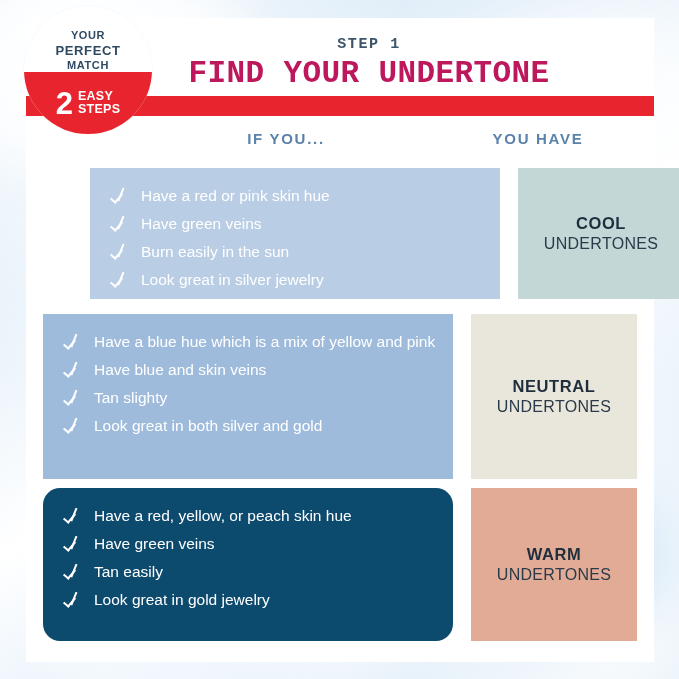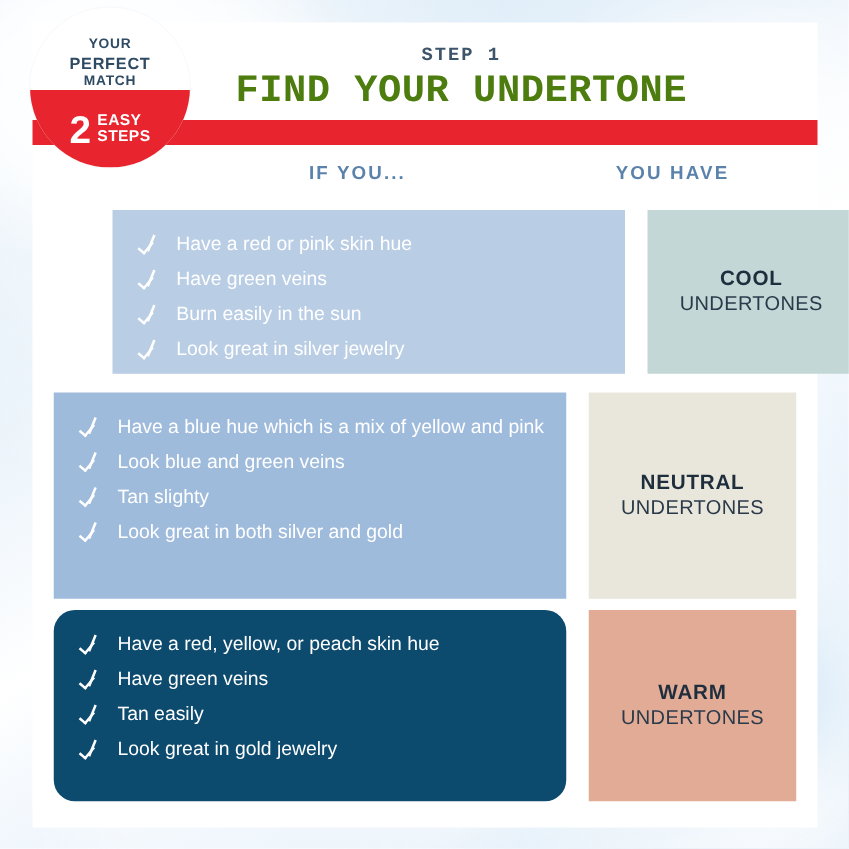--- a/index.html
+++ b/index.html
@@ -71,21 +71,21 @@
   }
   .title {
     position: absolute;
     left: 0;
     right: 0;
     top: 38px;
     text-align: center;
     font-size: 31px;
     font-weight: bold;
     letter-spacing: 0.4px;
-    color: #4d7c0f;
+    color: #be185d;
     margin-left: 58px;
   }
 
   
   .red-bar {
     position: absolute;
     left: 0;
     top: 78px;
     width: 628px;
     height: 20px;
@@ -292,21 +292,21 @@
     </div>
 
     <div class="row r2">
       <div class="list-box neutral">
         <div class="item">
           <span class="check"></span>
           <span>Have a blue hue which is a mix of yellow and pink</span>
         </div>
         <div class="item">
           <span class="check"></span>
-          <span>Look blue and green veins</span>
+          <span>Have blue and skin veins</span>
         </div>
         <div class="item">
           <span class="check"></span>
           <span>Tan slighty</span>
         </div>
         <div class="item">
           <span class="check"></span>
           <span>Look great in both silver and gold</span>
         </div>
       </div>

